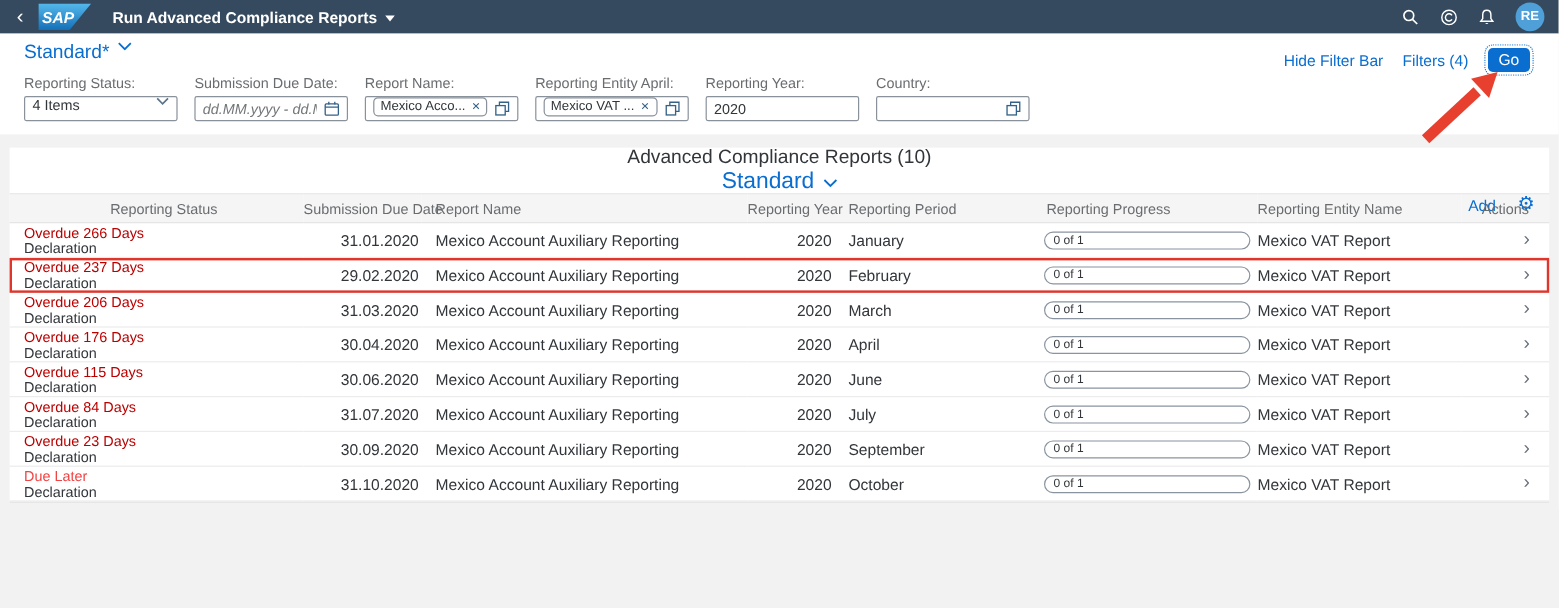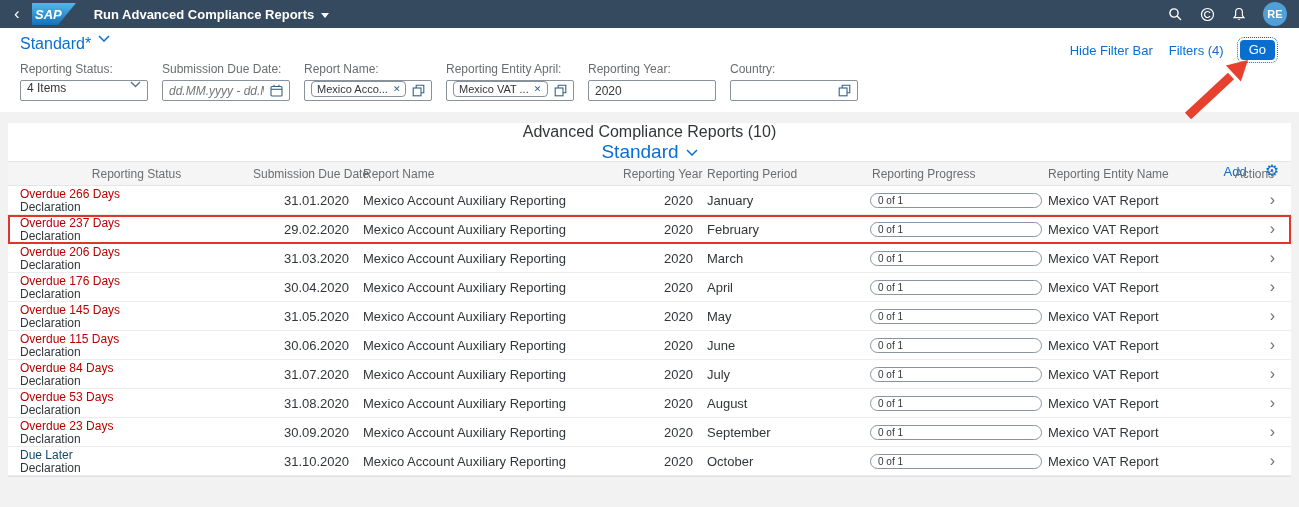--- a/index.html
+++ b/index.html
@@ -63,21 +63,21 @@
   .c-year { text-align:right; padding-right:2px; }
   .c-period { padding-left:12px; }
   .c-progress { padding-left:0; }
   .c-entity { padding-left:0; }
   .c-actions { text-align:right; padding-right:16px; }
   th.c-status { text-align:center; } th.c-report { text-align:left; } th.c-period { text-align:left; }
   th.c-progress { text-align:left; padding-left:2px; } th.c-entity { text-align:left; }
   th.c-actions { text-align:center; padding-right:0; }
   .status { font-size:12px; line-height:14px; }
   .status.overdue { color:#bb0000; }
-  .status.due-later { color:#0c4a6e; }
+  .status.due-later { color:#ef4444; }
   .substatus { font-size:12px; line-height:13px; color:#32363a; }
   .pill { width:172px; height:15px; border:1px solid #8a94a0; border-radius:8px; display:flex; align-items:center;
           padding:0 7px; font-size:10px; color:#32363a; background:#fff; }
   .nav-chevron { font-size:16px; color:#69707a; line-height:1; }
   tr.highlighted { outline:2px solid #e0352b; outline-offset:-2px; }
 
   
   .arrow-annot { position:absolute; left:1146px; top:50px; pointer-events:none; z-index:10; }
 </style>
 </head>
@@ -320,37 +320,20 @@
               <td class="c-progress">
                 <div class="pill">
                   <span>0 of 1</span>
                 </div>
               </td>
               <td class="c-entity">Mexico VAT Report</td>
               <td class="c-actions"><span class="nav-chevron">›</span></td>
             </tr>
             <tr>
               <td class="c-status">
-                <div class="status overdue">Overdue 145 Days</div>
-                <div class="substatus">Declaration</div>
-              </td>
-              <td class="c-date">31.05.2020</td>
-              <td class="c-report">Mexico Account Auxiliary Reporting</td>
-              <td class="c-year">2020</td>
-              <td class="c-period">May</td>
-              <td class="c-progress">
-                <div class="pill">
-                  <span>0 of 1</span>
-                </div>
-              </td>
-              <td class="c-entity">Mexico VAT Report</td>
-              <td class="c-actions"><span class="nav-chevron">›</span></td>
-            </tr>
-            <tr>
-              <td class="c-status">
                 <div class="status overdue">Overdue 115 Days</div>
                 <div class="substatus">Declaration</div>
               </td>
               <td class="c-date">30.06.2020</td>
               <td class="c-report">Mexico Account Auxiliary Reporting</td>
               <td class="c-year">2020</td>
               <td class="c-period">June</td>
               <td class="c-progress">
                 <div class="pill">
                   <span>0 of 1</span>
@@ -361,37 +344,20 @@
             </tr>
             <tr>
               <td class="c-status">
                 <div class="status overdue">Overdue 84 Days</div>
                 <div class="substatus">Declaration</div>
               </td>
               <td class="c-date">31.07.2020</td>
               <td class="c-report">Mexico Account Auxiliary Reporting</td>
               <td class="c-year">2020</td>
               <td class="c-period">July</td>
-              <td class="c-progress">
-                <div class="pill">
-                  <span>0 of 1</span>
-                </div>
-              </td>
-              <td class="c-entity">Mexico VAT Report</td>
-              <td class="c-actions"><span class="nav-chevron">›</span></td>
-            </tr>
-            <tr>
-              <td class="c-status">
-                <div class="status overdue">Overdue 53 Days</div>
-                <div class="substatus">Declaration</div>
-              </td>
-              <td class="c-date">31.08.2020</td>
-              <td class="c-report">Mexico Account Auxiliary Reporting</td>
-              <td class="c-year">2020</td>
-              <td class="c-period">August</td>
               <td class="c-progress">
                 <div class="pill">
                   <span>0 of 1</span>
                 </div>
               </td>
               <td class="c-entity">Mexico VAT Report</td>
               <td class="c-actions"><span class="nav-chevron">›</span></td>
             </tr>
             <tr>
               <td class="c-status">

